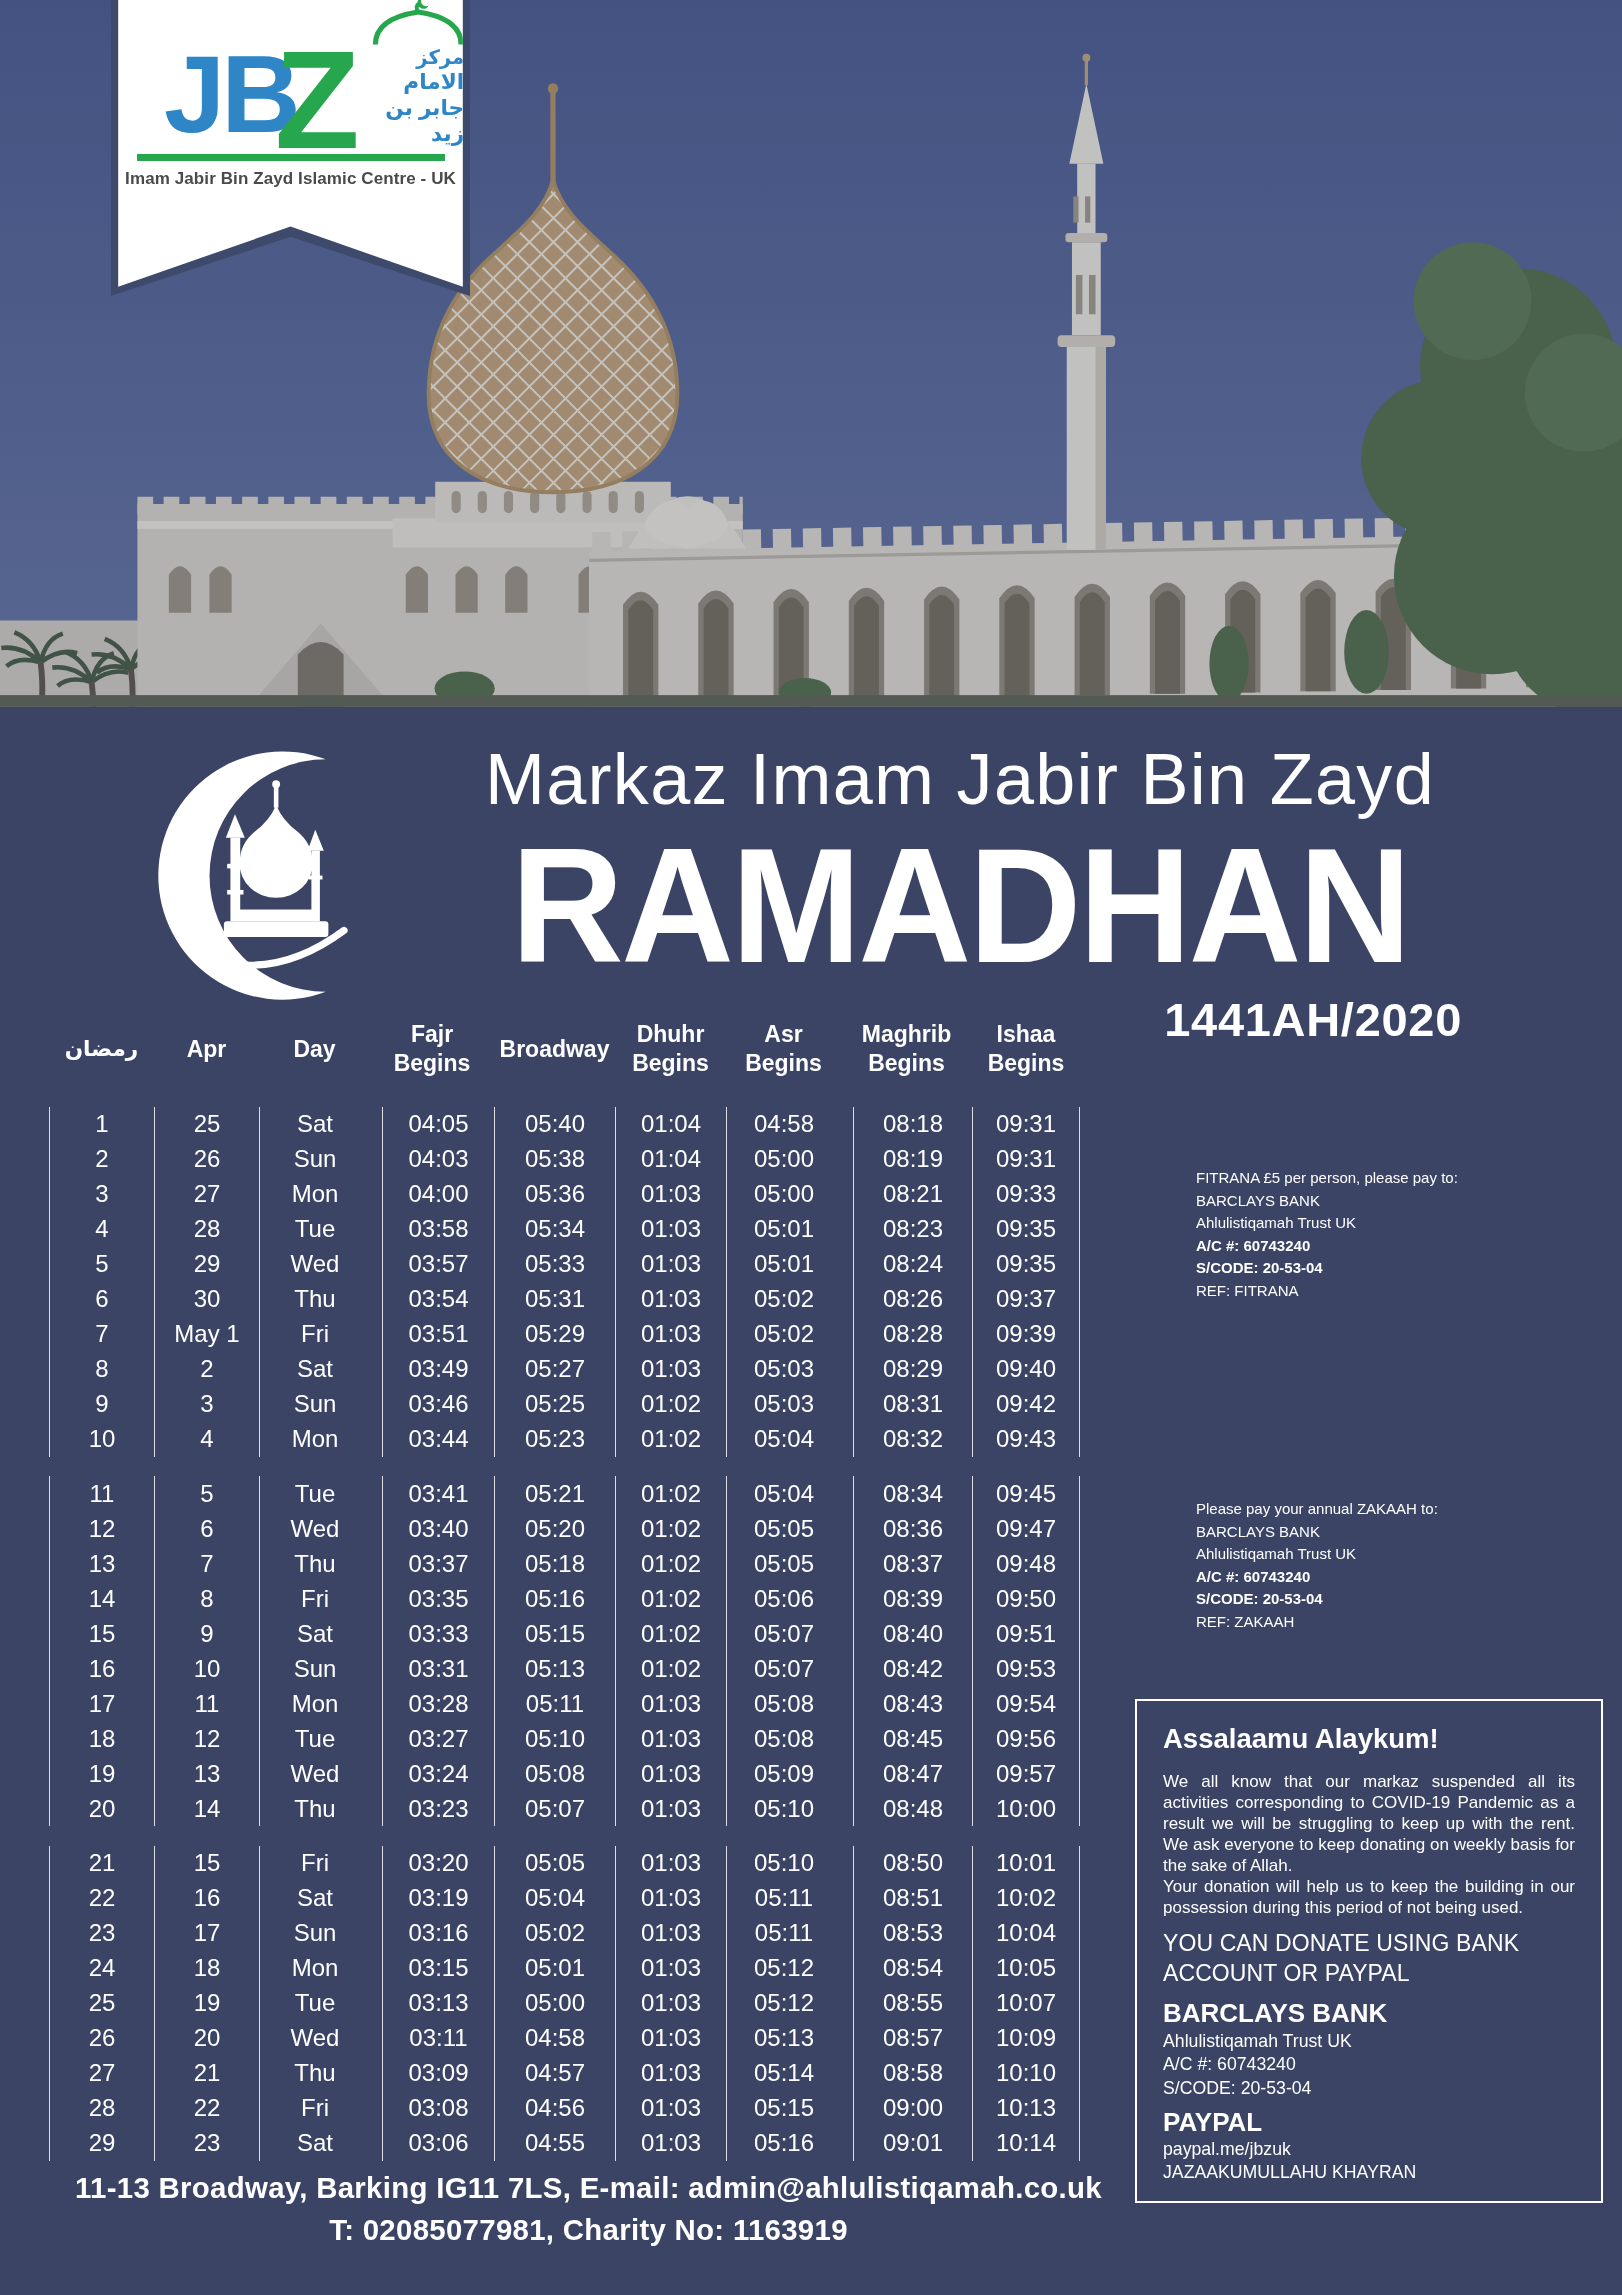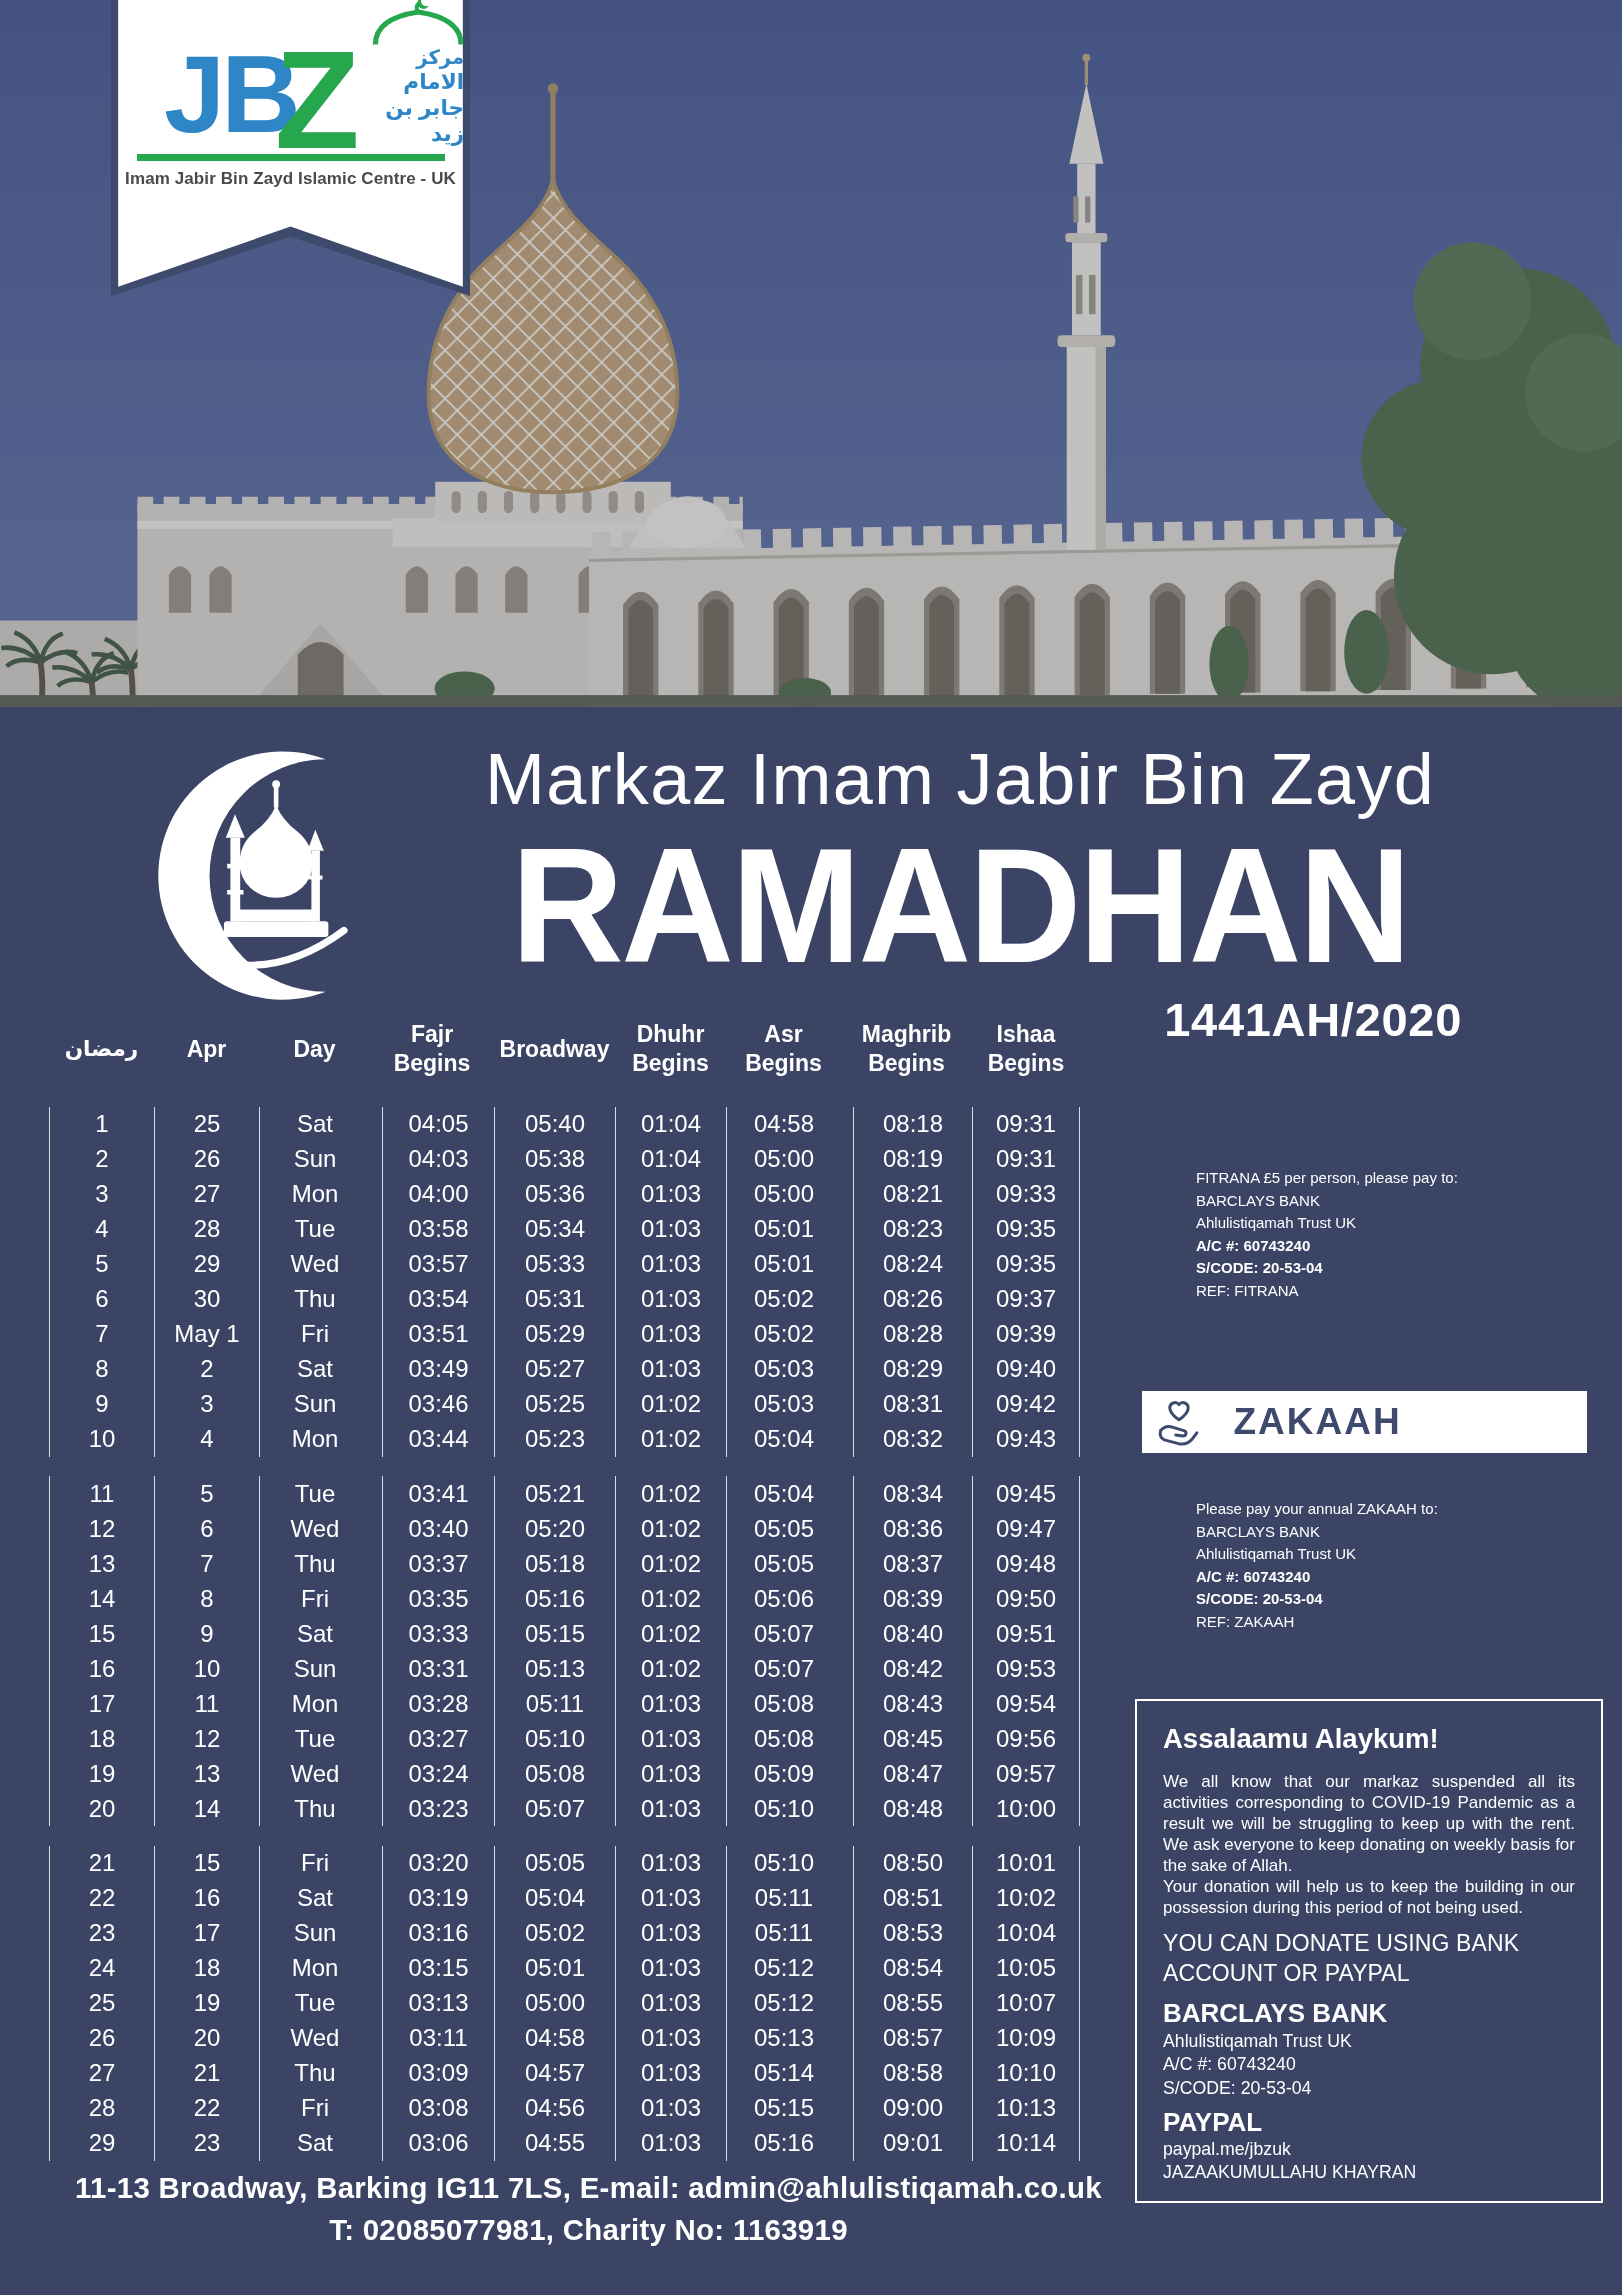--- a/index.html
+++ b/index.html
@@ -654,28 +654,20 @@
 
   <div class="sbody" id="fitrana-body">
     <div>FITRANA £5 per person, please pay to:</div>
     <div>BARCLAYS BANK</div>
     <div>Ahlulistiqamah Trust UK</div>
     <div class="b">A/C #: 60743240</div>
     <div class="b">S/CODE: 20-53-04</div>
     <div>REF: FITRANA</div>
   </div>
 
-  <div class="sbar" id="zakaah-bar">
-    <svg class="icon" viewBox="0 0 96 96" fill="none" stroke="#3d4a6e" stroke-width="5.5" stroke-linecap="round" stroke-linejoin="round">
-      <path d="M48 44 C38 37 31 30 31 22 A9.5 9.5 0 0 1 48 16 A9.5 9.5 0 0 1 65 22 C65 30 58 37 48 44 Z"></path>
-      <path d="M14 64 C20 57 29 55 37 58 L57 64 C63 66 62 74 55 74 L42 72"></path>
-      <path d="M14 64 C12 72 14 78 21 81 L47 88 C57 90 66 87 72 80 L81 68"></path>
-    </svg>
-    <span class="stitle">ZAKAAH</span>
-  </div>
   <div class="sbody" id="zakaah-body">
     <div>Please pay your annual ZAKAAH to:</div>
     <div>BARCLAYS BANK</div>
     <div>Ahlulistiqamah Trust UK</div>
     <div class="b">A/C #: 60743240</div>
     <div class="b">S/CODE: 20-53-04</div>
     <div>REF: ZAKAAH</div>
   </div>
 
   <div class="mbox">

